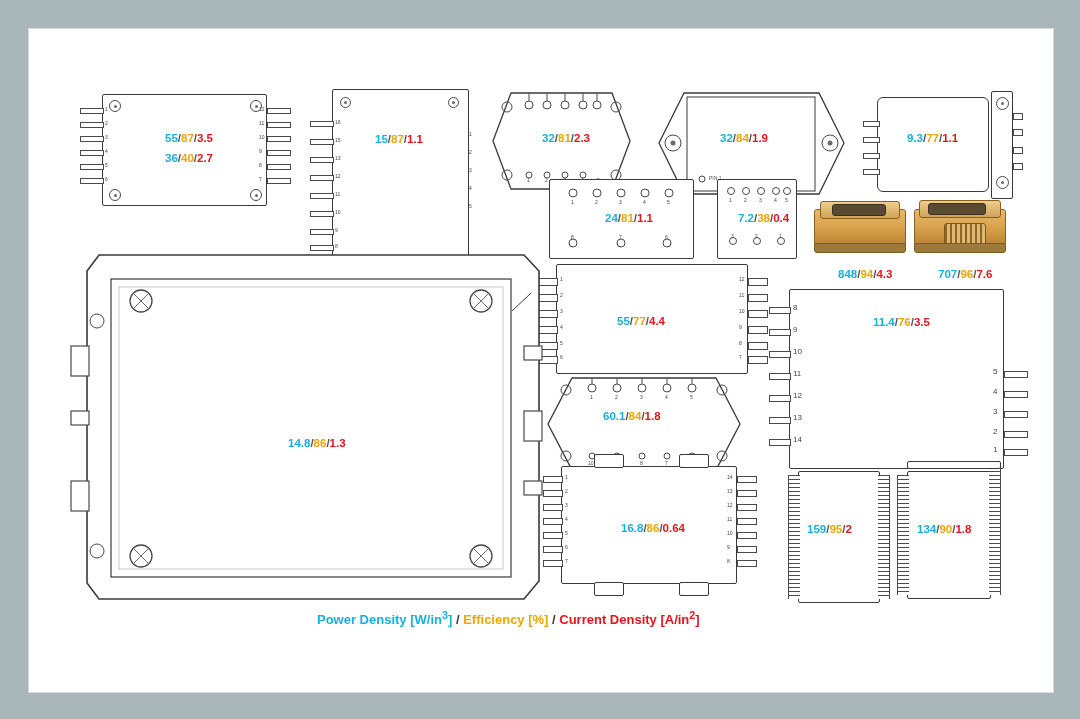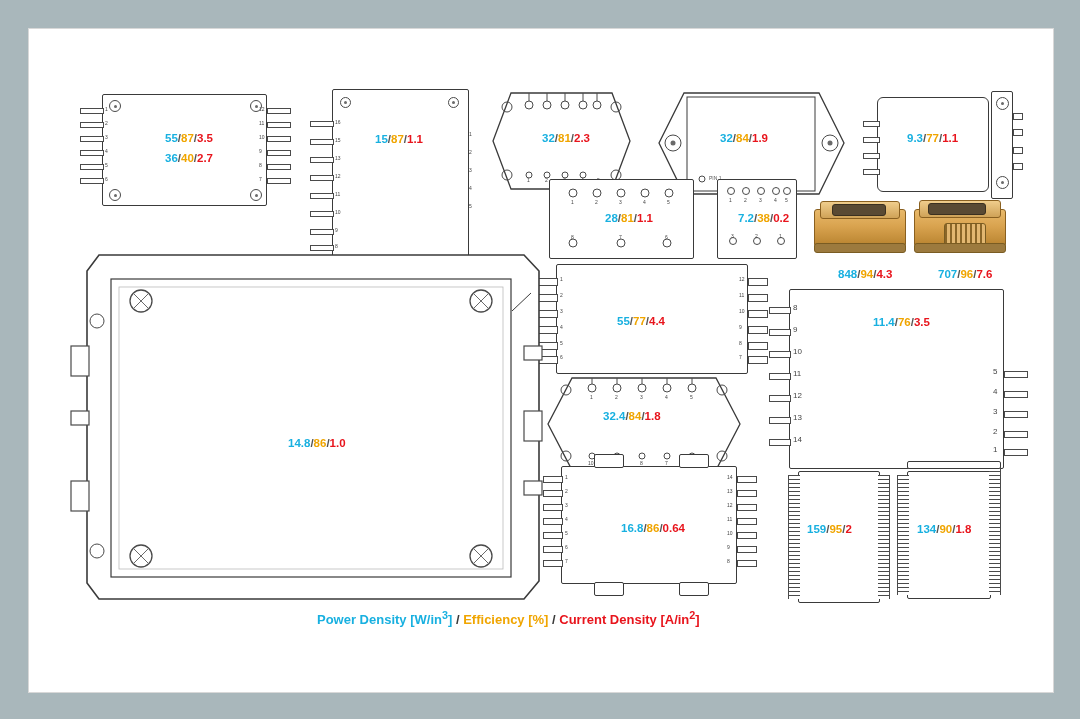--- a/index.html
+++ b/index.html
@@ -256,21 +256,21 @@
     <div class="pinlbl" style="left:22px;top:20px;">1</div>
     <div class="pinlbl" style="left:46px;top:20px;">2</div>
     <div class="pinlbl" style="left:70px;top:20px;">3</div>
     <div class="pinlbl" style="left:94px;top:20px;">4</div>
     <div class="pinlbl" style="left:118px;top:20px;">5</div>
     <div class="pinlbl" style="left:22px;top:55px;">8</div>
     <div class="pinlbl" style="left:70px;top:55px;">7</div>
     <div class="pinlbl" style="left:116px;top:55px;">6</div>
   </div>
   <div class="lbl" style="left:560px;top:183px;">
-    <span class="pd">28</span><span class="sl">/</span><span class="ef">81</span><span class="sl">/</span><span class="cd">1.1</span>
+    <span class="pd">24</span><span class="sl">/</span><span class="ef">81</span><span class="sl">/</span><span class="cd">1.1</span>
   </div>
 
   <div class="part" style="left:688px;top:150px;width:80px;height:80px;">
     <div class="outline" style="left:0;top:0;width:80px;height:80px;"></div>
     <svg width="80" height="80" style="position:absolute;left:0;top:0;">
       <g stroke="#4a4a4a" stroke-width="1" fill="none">
         <circle cx="14" cy="12" r="3.5"></circle>
           <circle cx="29" cy="12" r="3.5"></circle>
           <circle cx="44" cy="12" r="3.5"></circle>
           <circle cx="59" cy="12" r="3.5"></circle>
@@ -283,21 +283,21 @@
     <div class="pinlbl" style="left:12px;top:18px;">1</div>
     <div class="pinlbl" style="left:27px;top:18px;">2</div>
     <div class="pinlbl" style="left:42px;top:18px;">3</div>
     <div class="pinlbl" style="left:57px;top:18px;">4</div>
     <div class="pinlbl" style="left:68px;top:18px;">5</div>
     <div class="pinlbl" style="left:14px;top:54px;">3</div>
     <div class="pinlbl" style="left:38px;top:54px;">2</div>
     <div class="pinlbl" style="left:62px;top:54px;">1</div>
   </div>
   <div class="lbl" style="left:693px;top:183px;">
-    <span class="pd">7.2</span><span class="sl">/</span><span class="ef">38</span><span class="sl">/</span><span class="cd">0.2</span>
+    <span class="pd">7.2</span><span class="sl">/</span><span class="ef">38</span><span class="sl">/</span><span class="cd">0.4</span>
   </div>
 
   <div class="part" style="left:785px;top:170px;width:90px;height:62px;">
     <div class="gold" style="left:0;top:10px;width:90px;height:36px;background:linear-gradient(180deg,#e8b96a 0%,#d9a34f 45%,#b8832f 100%);border:1px solid #8a6020;"></div>
     <div class="gold" style="left:6px;top:2px;width:78px;height:16px;background:linear-gradient(180deg,#f0cd8c,#cfa257);border:1px solid #8a6020;"></div>
     <div class="gold" style="left:18px;top:5px;width:52px;height:10px;background:#5a4a33;border:1px solid #3b3020;"></div>
     <div class="gold" style="left:0;top:44px;width:90px;height:8px;background:#9c7a3e;border:1px solid #7a5c22;"></div>
   </div>
   <div class="lbl" style="left:793px;top:239px;">
     <span class="pd">848</span><span class="sl">/</span><span class="ef">94</span><span class="sl">/</span><span class="cd">4.3</span>
@@ -414,21 +414,21 @@
         <rect x="455" y="230" width="18" height="14"></rect>
       </g>
       <g stroke="#4a4a4a" stroke-width="1" fill="none">
         <circle cx="28" cy="70" r="7"></circle>
         <circle cx="28" cy="300" r="7"></circle>
       </g>
       <line x1="443" y1="60" x2="462" y2="42" stroke="#3a3a3a" stroke-width="1"></line>
     </svg>
   </div>
   <div class="lbl" style="left:243px;top:408px;">
-    <span class="pd">14.8</span><span class="sl">/</span><span class="ef">86</span><span class="sl">/</span><span class="cd">1.0</span>
+    <span class="pd">14.8</span><span class="sl">/</span><span class="ef">86</span><span class="sl">/</span><span class="cd">1.3</span>
   </div>
 
   <div class="part" style="left:515px;top:345px;width:200px;height:100px;">
     <svg width="200" height="100">
       <polygon points="28,4 172,4 196,50 172,96 28,96 4,50" fill="#ffffff" stroke="#3a3a3a" stroke-width="1.3"></polygon>
       <circle cx="22" cy="16" r="5" fill="none" stroke="#4a4a4a" stroke-width="1"></circle>
       <circle cx="178" cy="16" r="5" fill="none" stroke="#4a4a4a" stroke-width="1"></circle>
       <circle cx="22" cy="82" r="5" fill="none" stroke="#4a4a4a" stroke-width="1"></circle>
       <circle cx="178" cy="82" r="5" fill="none" stroke="#4a4a4a" stroke-width="1"></circle>
       <g stroke="#4a4a4a" stroke-width="1" fill="none">
@@ -454,21 +454,21 @@
     <div class="pinlbl" style="left:96px;top:20px;">3</div>
     <div class="pinlbl" style="left:121px;top:20px;">4</div>
     <div class="pinlbl" style="left:146px;top:20px;">5</div>
     <div class="pinlbl" style="left:44px;top:86px;">10</div>
     <div class="pinlbl" style="left:71px;top:86px;">9</div>
     <div class="pinlbl" style="left:96px;top:86px;">8</div>
     <div class="pinlbl" style="left:121px;top:86px;">7</div>
     <div class="pinlbl" style="left:146px;top:86px;">6</div>
   </div>
   <div class="lbl" style="left:558px;top:381px;">
-    <span class="pd">32.4</span><span class="sl">/</span><span class="ef">84</span><span class="sl">/</span><span class="cd">1.8</span>
+    <span class="pd">60.1</span><span class="sl">/</span><span class="ef">84</span><span class="sl">/</span><span class="cd">1.8</span>
   </div>
 
   <div class="part" style="left:510px;top:425px;width:220px;height:145px;">
     <div class="outline" style="left:22px;top:12px;width:176px;height:118px;"></div>
     <div class="outline" style="left:55px;top:0px;width:30px;height:14px;"></div>
     <div class="outline" style="left:140px;top:0px;width:30px;height:14px;"></div>
     <div class="outline" style="left:55px;top:128px;width:30px;height:14px;"></div>
     <div class="outline" style="left:140px;top:128px;width:30px;height:14px;"></div>
     <div class="pins">
       <div class="pin" style="left:4px;top:22px;width:18px;height:5px;"></div>

